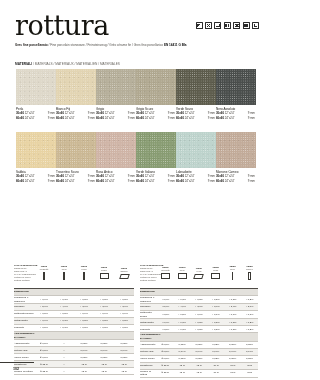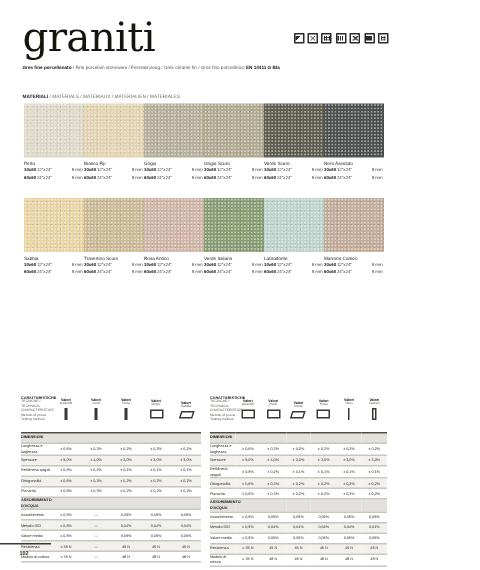--- a/index.html
+++ b/index.html
@@ -208,21 +208,21 @@
     position:absolute;left:13px;top:366px;
     font-size:3.6px;line-height:6px;font-weight:700;color:#2a2824;
   }
 </style>
 </head>
 <body>
 
 <div class="page">
 
   <div class="header">
-    <div class="brand-title">graniti</div>
+    <div class="brand-title">rottura</div>
 
     <div class="subtitle-row">
       <span class="subtitle-strong">Gres fine porcellanato</span>
       <span class="subtitle-alt">/ Fine porcelain stoneware / Feinsteinzeug / Grès cérame fin / Gres fino porcelánico</span>
       <span class="subtitle-norm">EN 14411 G BIa</span>
     </div>
 
     <div class="icon-row">
       <span class="pic-icon half">
           <i></i>

